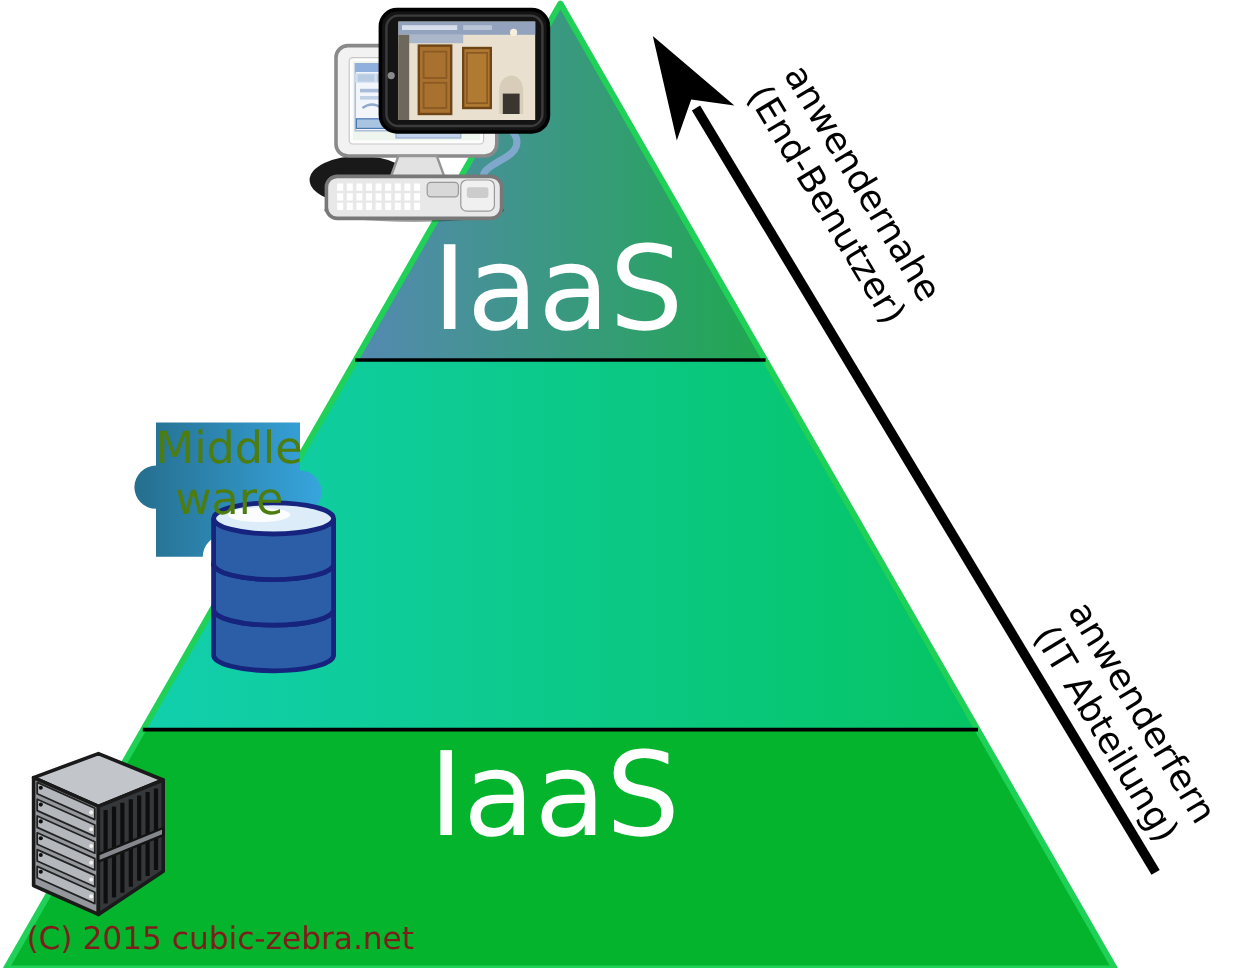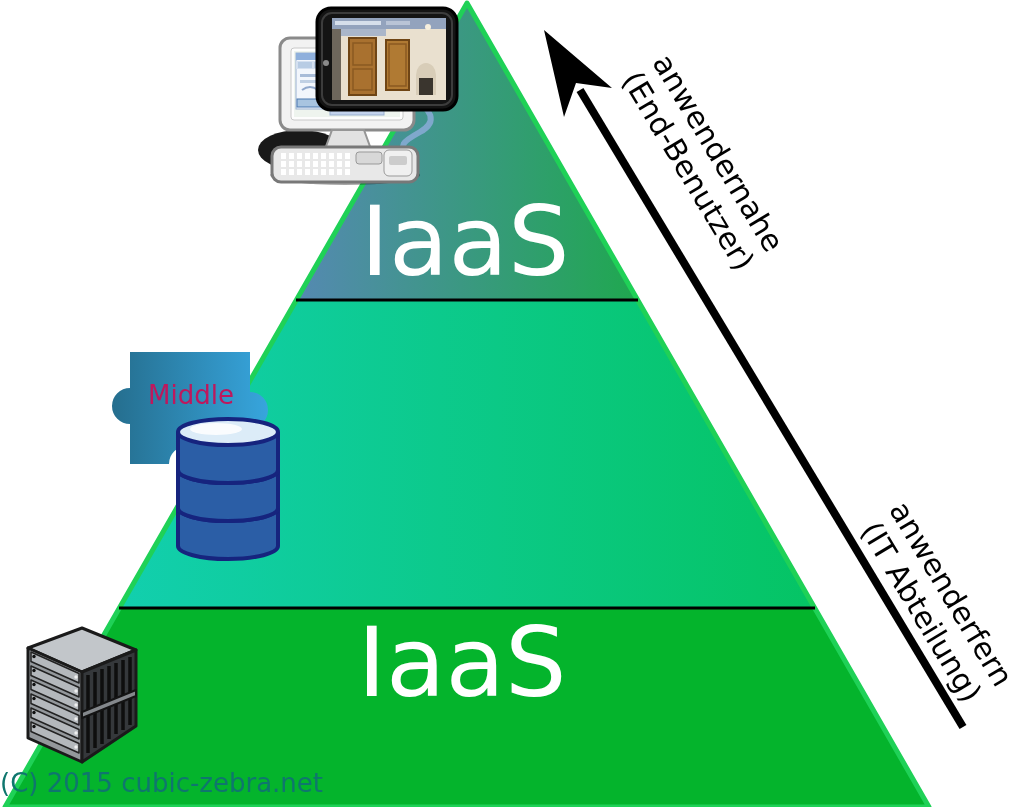--- a/index.html
+++ b/index.html
@@ -5,23 +5,23 @@
   html,body{margin:0;padding:0;background:#fff;}
   #stage{position:relative;width:1031px;height:807px;background:#ffffff;overflow:hidden;
          font-family:"DejaVu Sans",sans-serif;}
   #stage svg.scene{position:absolute;left:0;top:0;}
   .layer-label{position:absolute;transform:translate(-50%,-50%);color:#ffffff;
                font-size:97px;line-height:1;white-space:nowrap;}
   .axis-label{position:absolute;transform:translate(-50%,-50%) rotate(59deg);
               color:#000;font-size:30px;line-height:1.18;text-align:center;white-space:nowrap;}
   .axis-label span{display:block;}
   .puzzle-label{position:absolute;left:191px;top:395px;transform:translate(-50%,-50%);
-                color:#be185d;font-size:26px;line-height:1.17;text-align:center;white-space:nowrap;}
+                color:#4d7c0f;font-size:37px;line-height:1.17;text-align:center;white-space:nowrap;}
   .puzzle-label span{display:block;}
-  .copyright{position:absolute;left:0;top:768px;color:#0f766e;font-size:26px;white-space:nowrap;}
+  .copyright{position:absolute;left:22px;top:768px;color:#7f1d1d;font-size:26px;white-space:nowrap;}
 </style>
 </head>
 <body>
 
 <div id="stage">
 
   <svg class="scene" viewBox="0 0 1031 807" width="1031" height="807">
     <defs>
       <linearGradient id="gSaas" x1="0" y1="0" x2="1" y2="0">
         <stop offset="0" stop-color="#5589b2"></stop>
@@ -156,20 +156,21 @@
       </g>
       <polygon points="82,712 136,690 136,696 82,718" fill="#84888c" stroke="#141414" stroke-width="2"></polygon>
     </g>
   </svg>
 
   <div class="layer-label" style="left:465px;top:241px;">IaaS</div>
   <div class="layer-label" style="left:462px;top:662px;">IaaS</div>
 
   <div class="puzzle-label">
     <span>Middle</span>
+    <span>ware</span>
   </div>
 
   <div class="axis-label" style="left:703px;top:162px;">
     <span>anwendernahe</span>
     <span>(End-Benutzer)</span>
   </div>
   <div class="axis-label" style="left:936px;top:603px;">
     <span>anwenderfern</span>
     <span>(IT Abteilung)</span>
   </div>

